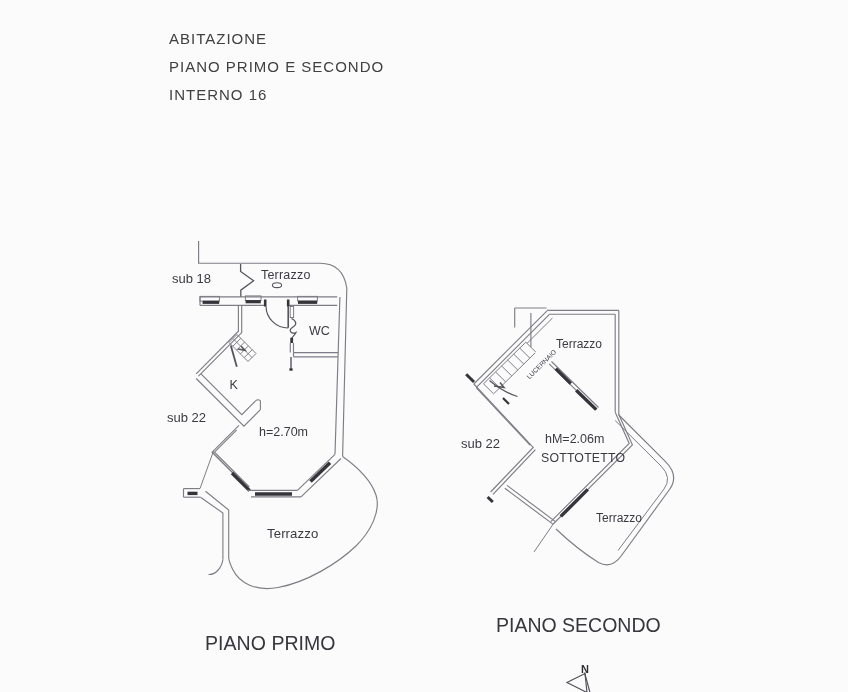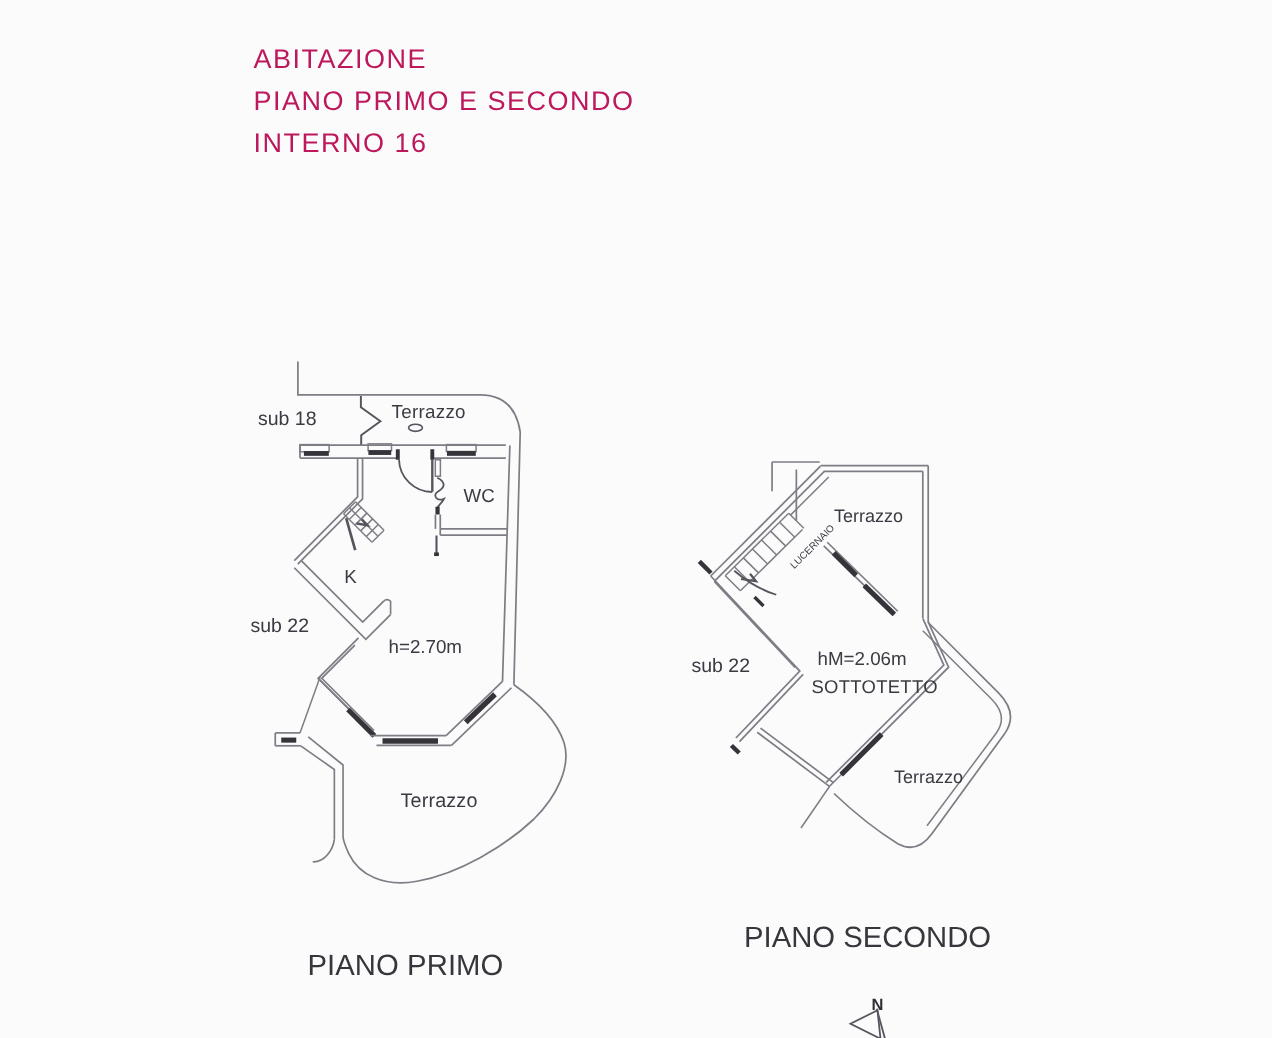--- a/index.html
+++ b/index.html
@@ -1,19 +1,19 @@
 <!DOCTYPE html>
 <html><head>
 <meta charset="utf-8">
 <style>
   html,body { margin:0; padding:0; background:#fbfbfc; }
   #page { position:relative; width:848px; height:692px; background:#fbfbfc;
           font-family:"Liberation Sans", sans-serif; overflow:hidden; }
-  #title { position:absolute; left:169px; top:24.5px; font-size:18px; line-height:28.4px;
-           color:#be185d; letter-spacing:1.0px; }
+  #title { position:absolute; left:169px; top:24.5px; font-size:15px; line-height:28.4px;
+           color:#404040; letter-spacing:1.0px; }
   svg text { font-family:"Liberation Sans", sans-serif; }
   #art { filter: blur(0.45px); }
 </style>
 </head>
 <body>
 <div id="page">
 
   <div id="title">ABITAZIONE<br>PIANO PRIMO E SECONDO<br>INTERNO 16</div>
   <svg id="art" width="848" height="692" viewBox="0 0 848 692" style="position:absolute;left:0;top:0">
 

